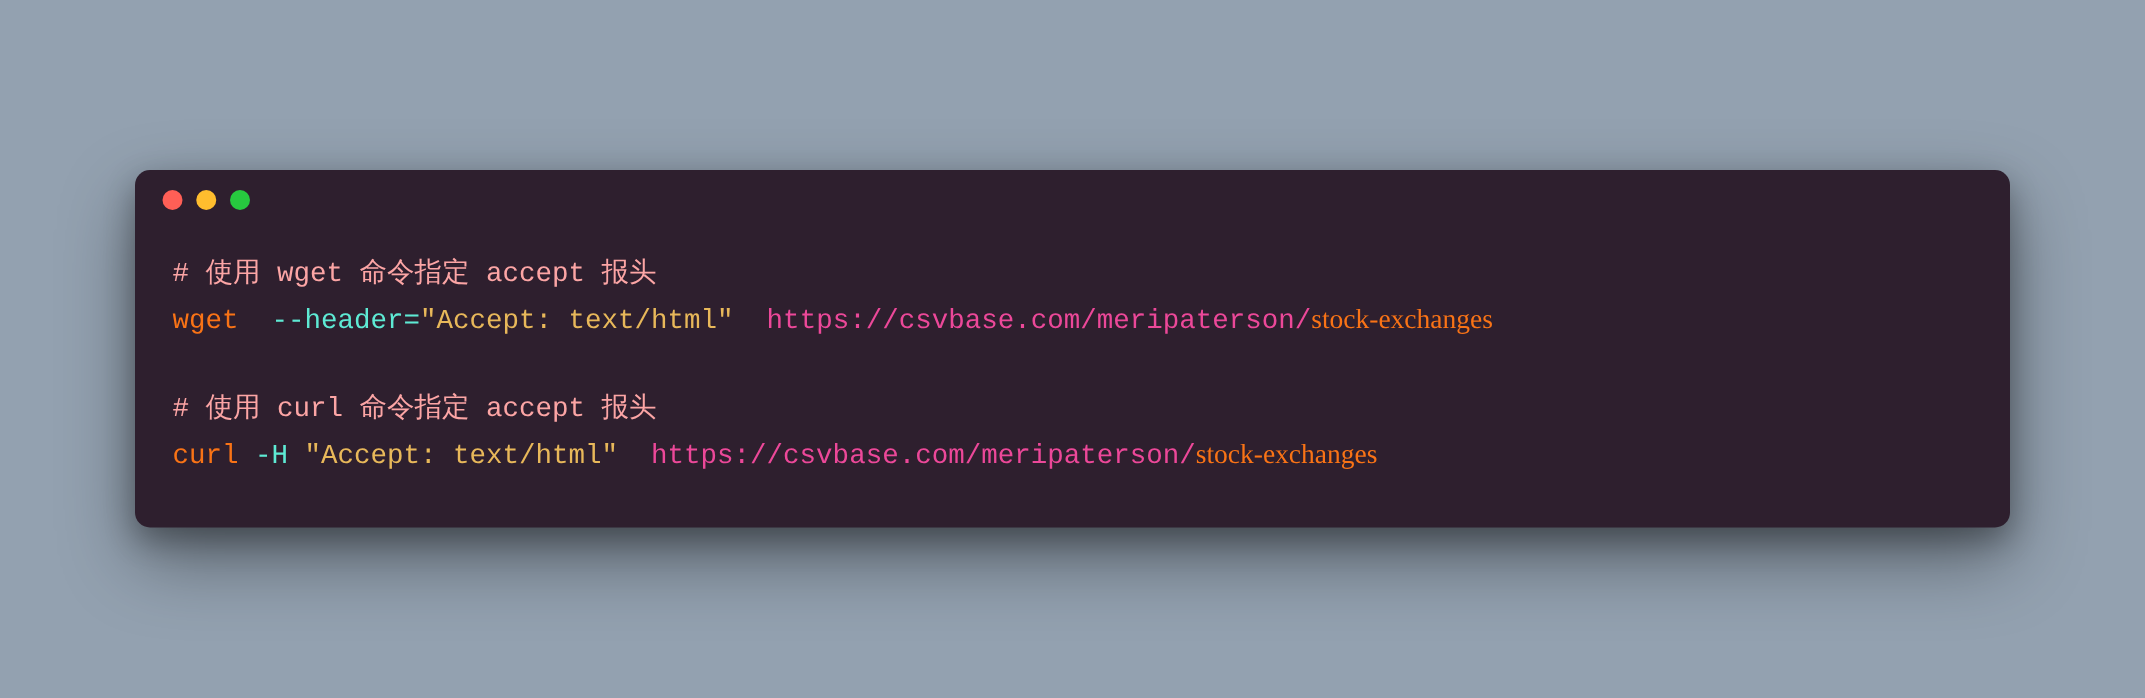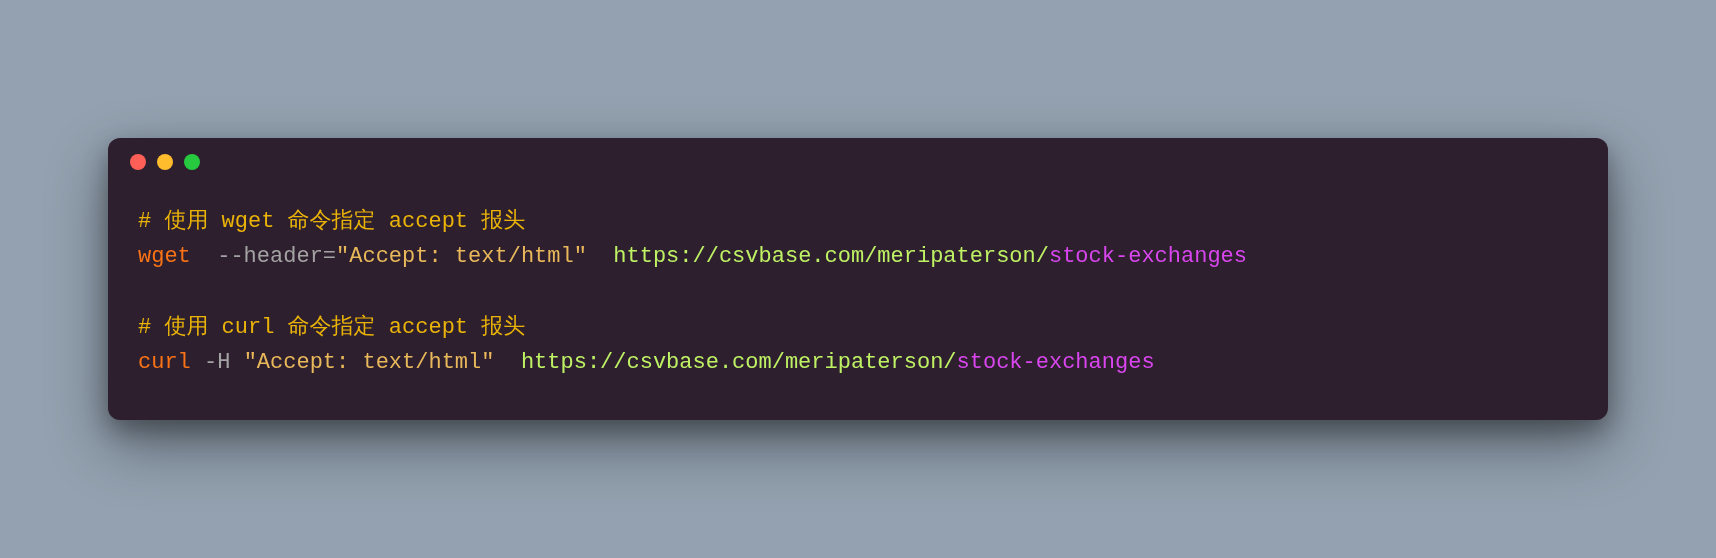--- a/index.html
+++ b/index.html
@@ -38,26 +38,26 @@
   .tl-close { background: #ff5f56; }
   .tl-min { background: #ffbd2e; }
   .tl-max { background: #27c93f; }
   .code-area {
     padding: 18px 30px 40px 30px;
     font-size: 22px;
     line-height: 1.6;
     white-space: pre;
     color: #c9b9c9;
   }
-  .tok-comment { color: #eab308; }
+  .tok-comment { color: #fca5a5; }
   .tok-cmd { color: #f97316; }
-  .tok-flag { color: #a3a3a3; }
+  .tok-flag { color: #5eead4; }
   .tok-string { color: #e8b85a; }
-  .tok-url { color: #bef264; }
-  .tok-path { color: #d946ef; }
+  .tok-url { color: #ec4899; }
+  .tok-path { color: #f97316; font-family: Liberation Serif, serif; }
   .code-line {
     display: block;
     min-height: 1.6em;
   }
 </style>
 </head>
 <body>
 
 <div class="terminal-window">
   <div class="titlebar">

